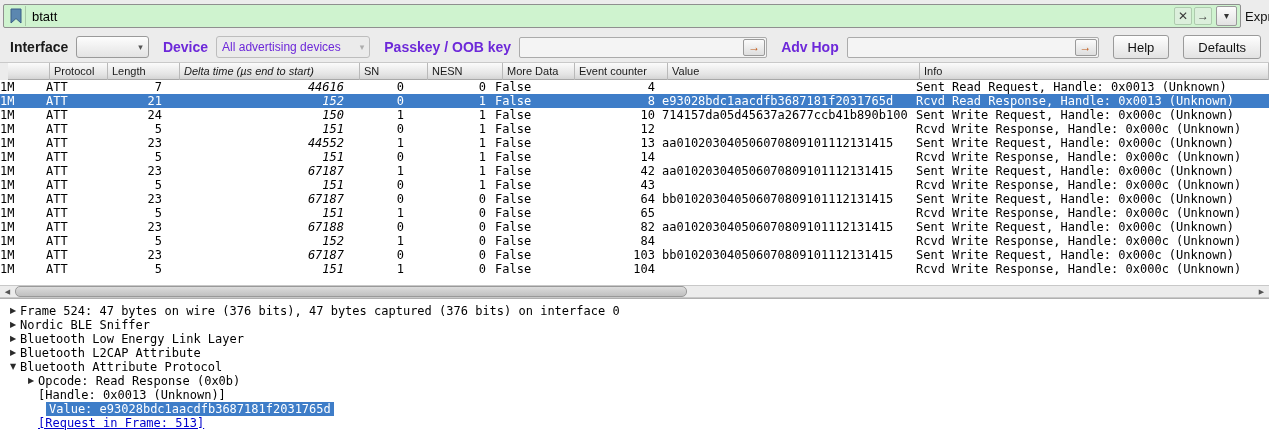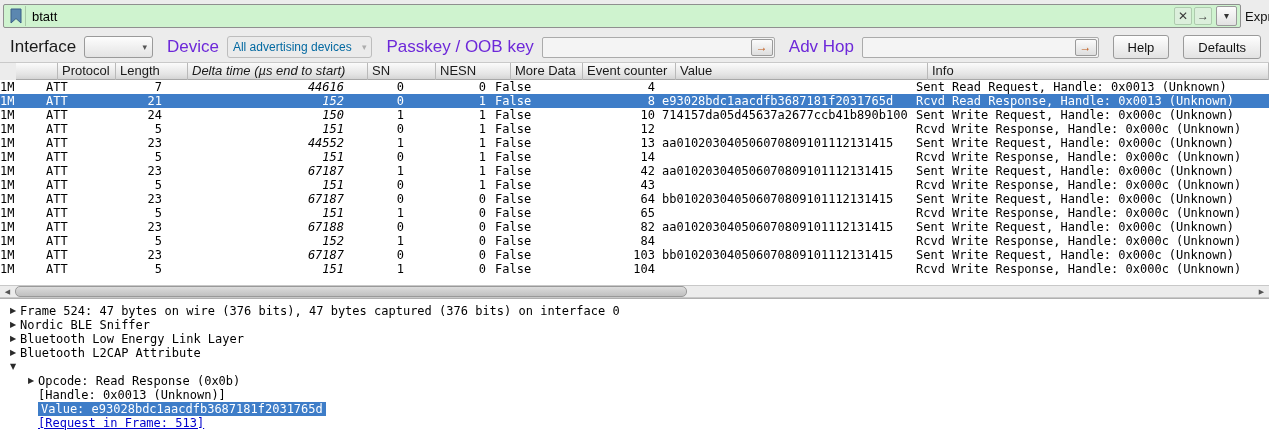--- a/index.html
+++ b/index.html
@@ -18,47 +18,47 @@
   .f-spacer { flex:1 1 auto; }
   .f-ico { width:18px; height:18px; line-height:17px; text-align:center; color:#3a3a3a;
     font-size:12px; margin-right:2px; background:#DCEFDC; border:1px solid #AECBAE; border-radius:2px; }
   .f-dd { width:21px; height:20px; border:1px solid #9A9A9A; background:linear-gradient(#FCFCFC,#E2E2E2);
     border-radius:2px; margin:0 3px 0 2px; text-align:center; line-height:18px; font-size:10px; color:#333; }
   .expr { position:absolute; left:1245px; top:9px; font-size:13px; color:#111; white-space:nowrap; }
 
   
   .toolbar2 { position:absolute; top:32px; left:0; right:0; height:31px; background:#ECECEC;
     border-bottom:1px solid #C9C9C9; display:flex; align-items:center; padding:0 8px 0 10px; }
-  .lbl { font-size:17px; color:#1a1a1a; margin-right:8px; white-space:nowrap; }
+  .lbl { font-size:14px; color:#1a1a1a; margin-right:8px; white-space:nowrap;font-weight:bold; }
   .lbl.dis { color:#6d28d9; }
   .combo { height:22px; border:1px solid #9A9A9A; border-radius:3px;
     background:linear-gradient(#FDFDFD,#E3E3E3); display:flex; align-items:center;
     padding:0 5px; margin-right:14px; }
   .combo.disabled { background:#EBEBEB; border-color:#BDBDBD; }
   .combo-text { font-size:12px; color:#1a1a1a; flex:1; overflow:hidden; white-space:nowrap; }
-  .combo.disabled .combo-text { color:#0369a1; }
+  .combo.disabled .combo-text { color:#6d28d9; }
   .combo-arrow { font-size:9px; color:#555; margin-left:4px; }
   .combo.disabled .combo-arrow { color:#ADADAD; }
   .cmb-iface { width:75px; }
   .cmb-dev { width:160px; }
   .entry { height:21px; background:#F4F4F4; border:1px solid #ABABAB; border-radius:2px;
     position:relative; margin-right:14px; }
   .ent-pass { width:258px; }
   .ent-hop { width:262px; }
   .entry-btn { position:absolute; right:1px; top:1px; width:22px; height:17px;
     border:1px solid #9A9A9A; border-radius:2px; background:linear-gradient(#FBFBFB,#DEDEDE);
     text-align:center; line-height:15px; font-size:12px; color:#C05A1A; }
   .btn { height:24px; padding:0 14px; font-size:13px; color:#111; border:1px solid #9A9A9A;
     border-radius:3px; background:linear-gradient(#FEFEFE,#E2E2E2); font-family:"Liberation Sans",sans-serif; }
   .btn-help { margin-left:auto; margin-right:14px; }
 
   
-  .packet-header { position:absolute; top:63px; left:16px; right:0; height:17px; display:flex;
+  .packet-header { position:absolute; top:63px; left:8px; right:0; height:17px; display:flex;
     background:linear-gradient(#FBFBFB,#E4E4E4 70%,#D4D4D4); border-bottom:1px solid #A8A8A8;
-    font-size:13px; color:#1a1a1a; white-space:nowrap; }
+    font-size:11px; color:#1a1a1a; white-space:nowrap; }
   .packet-header span { display:block; height:17px; line-height:16px; border-right:1px solid #B9B9B9;
     overflow:hidden; flex-shrink:0; }
   .packet-list { position:absolute; top:80px; left:0; right:0; height:205px; background:#fff; overflow:hidden; }
   .pl-row { display:flex; height:14px; line-height:14px; white-space:nowrap;
     font-family:"DejaVu Sans Mono",monospace; font-size:12px; color:#000; }
   .pl-row span { display:block; overflow:hidden; flex-shrink:0; }
   .pl-row.sel { background:#3E7DC8; color:#fff; }
 
   .c0 { width:42px; }
   .c1 { width:58px; padding-left:4px; }
@@ -339,30 +339,31 @@
       <div class="tree-row" style="padding-left: 6px;">
         <span class="arrow">▶</span>
         <span class="tree-text">Bluetooth Low Energy Link Layer</span>
       </div>
       <div class="tree-row" style="padding-left: 6px;">
         <span class="arrow">▶</span>
         <span class="tree-text">Bluetooth L2CAP Attribute</span>
       </div>
       <div class="tree-row" style="padding-left: 6px;">
         <span class="arrow">▼</span>
+        <span class="tree-text">Bluetooth Attribute Protocol</span>
       </div>
       <div class="tree-row" style="padding-left: 24px;">
         <span class="arrow">▶</span>
         <span class="tree-text">Opcode: Read Response (0x0b)</span>
       </div>
       <div class="tree-row" style="padding-left: 24px;">
         <span class="arrow"></span>
         <span class="tree-text">[Handle: 0x0013 (Unknown)]</span>
       </div>
-      <div class="tree-row" style="padding-left: 24px;">
+      <div class="tree-row" style="padding-left: 32px;">
         <span class="arrow"></span>
         <span class="tree-text sel">Value: e93028bdc1aacdfb3687181f2031765d</span>
       </div>
       <div class="tree-row" style="padding-left: 24px;">
         <span class="arrow"></span>
         <span class="tree-text link">[Request in Frame: 513]</span>
       </div>
     </div>
 
 </div>

